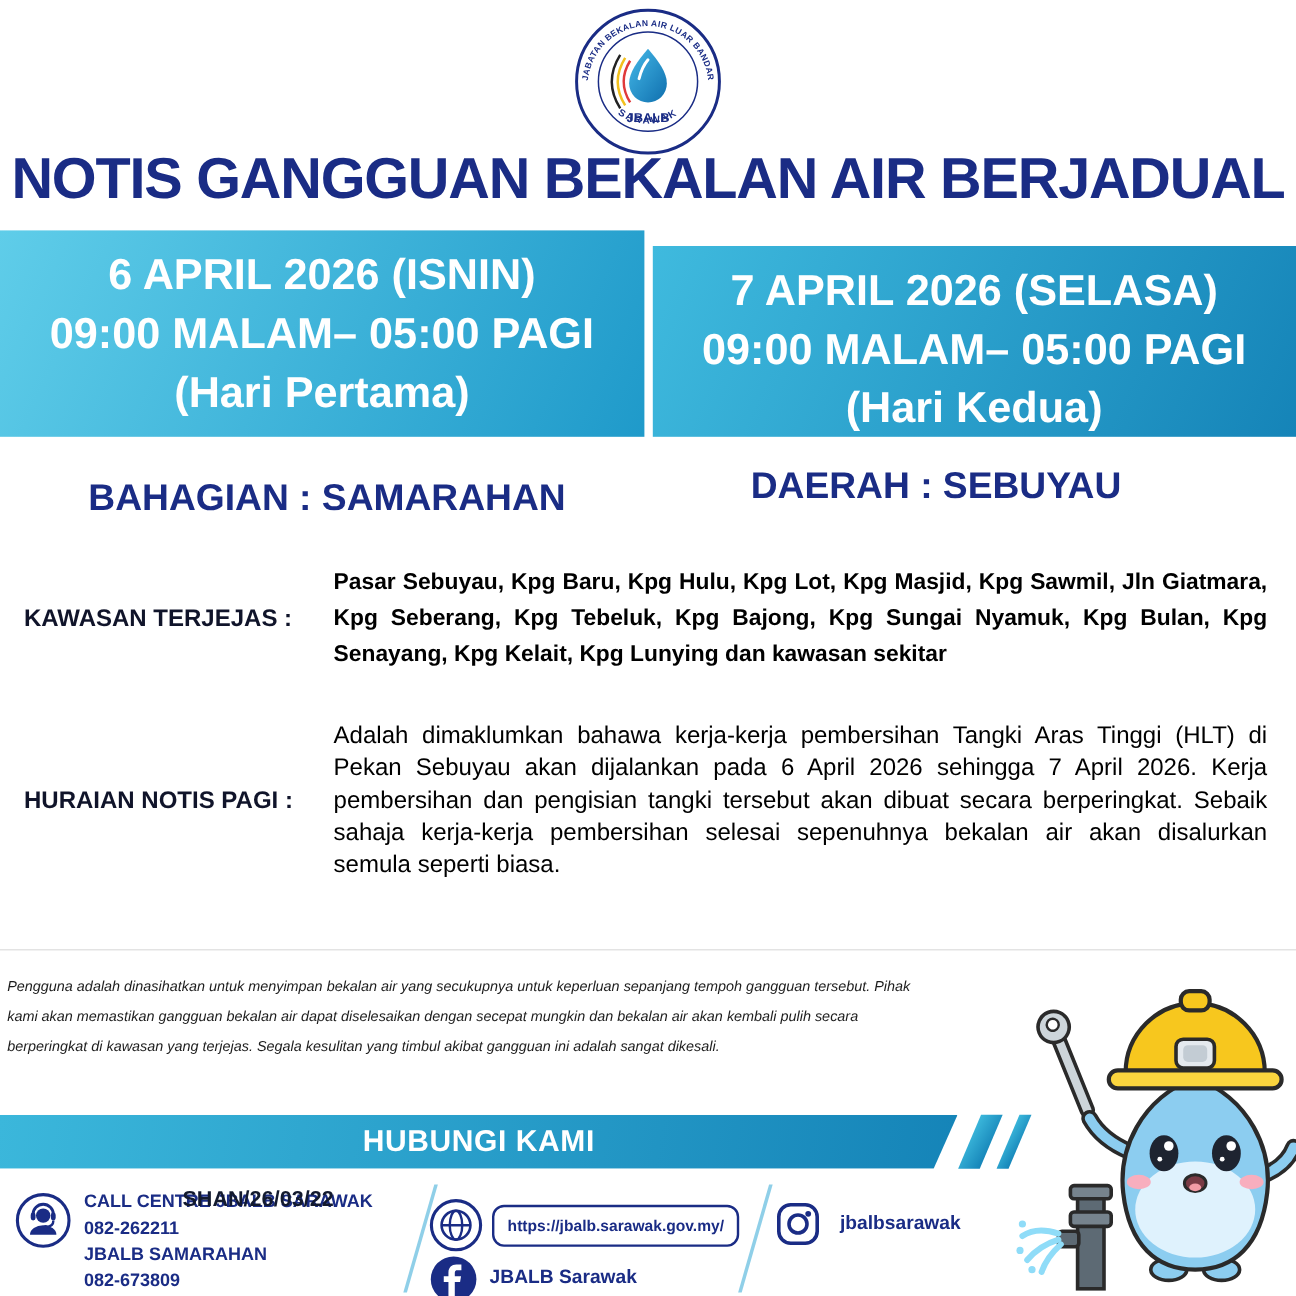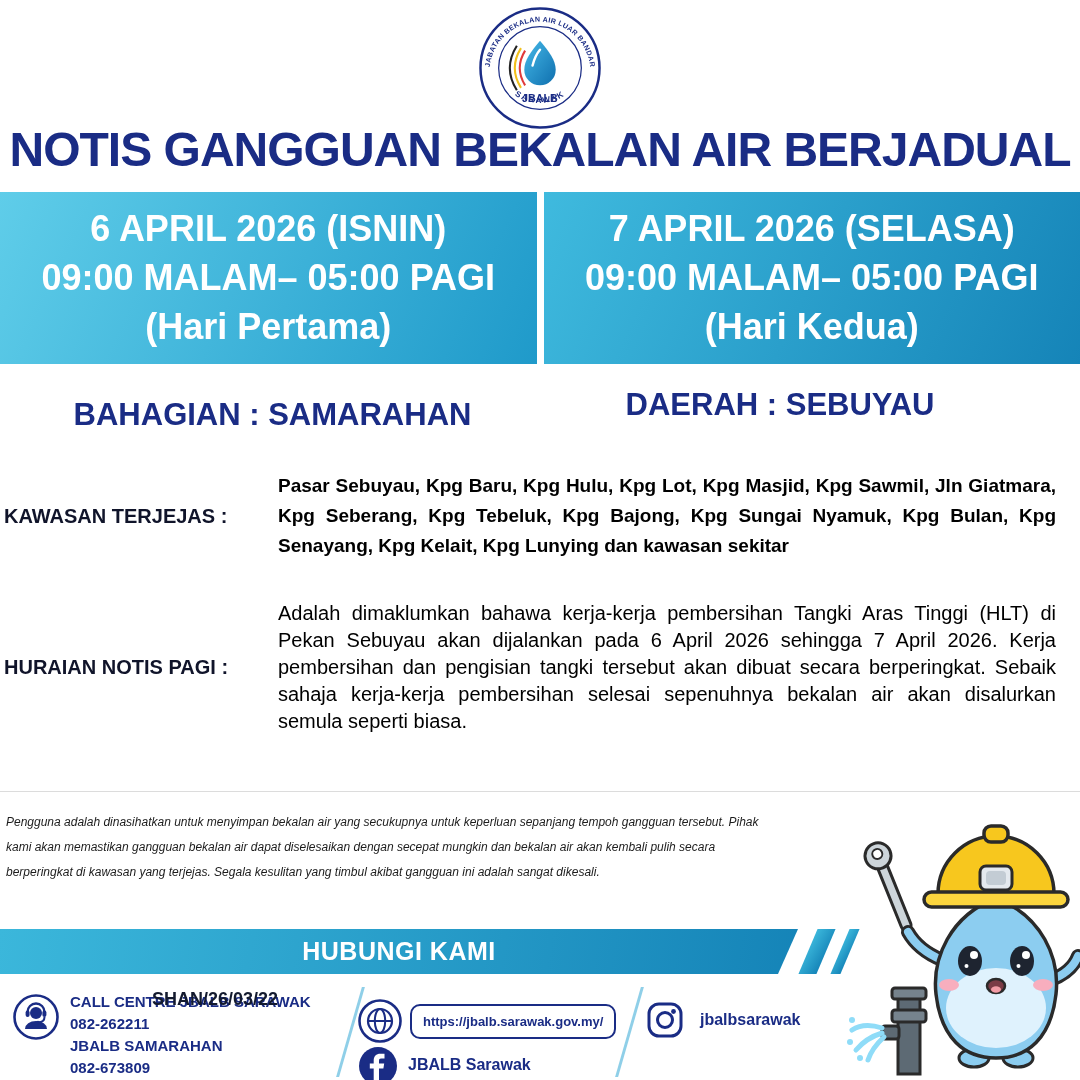--- a/index.html
+++ b/index.html
@@ -16,30 +16,30 @@
   
   .title {
     position:absolute; left:0; top:122px; width:100%; text-align:center;
     font-size:48px; font-weight:bold; color:#1a2c85; letter-spacing:-1px; white-space:nowrap;
   }
 
   
   .banner { position:absolute; left:0; top:192px; width:1080px; height:172px; display:flex; gap:7px; }
   .banner-col { flex:1; color:#fff; text-align:center; font-weight:bold; font-size:36px; line-height:49px; padding-top:12px; white-space:nowrap; }
   .banner-col.left  { background:linear-gradient(115deg,#5fcde9 0%, #1f9aca 100%); }
-  .banner-col.right { background:linear-gradient(115deg,#3fbade 0%, #1584b8 100%); }
+  .banner-col.right { background:linear-gradient(115deg,#3fbade 0%, #1584b8 100%);margin-top:13px; }
 
   
   .region { position:absolute; font-size:31px; font-weight:bold; color:#1a2c85; text-align:center; white-space:nowrap; }
   .region-left  { left:0;   top:397px; width:545px; }
   .region-right { left:520px; top:387px; width:520px; }
 
   
   .info-row { position:absolute; left:0; width:1080px; display:flex; align-items:center; }
-  .info-label { flex:none; width:278px; padding-left:4px; font-size:20px; font-weight:bold; color:#10142a; }
+  .info-label { flex:none; width:278px; padding-left:20px; font-size:20px; font-weight:bold; color:#10142a; }
   .info-text { flex:1; margin-right:24px; text-align:justify; color:#000; }
   .kawasan-text { font-size:19px; font-weight:bold; line-height:30px; }
   .huraian-text { font-size:20px; line-height:27px; }
 
   .divider { position:absolute; left:0; top:791px; width:1080px; height:1px; background:#dcdcdc; }
 
   .disclaimer {
     position:absolute; left:6px; top:810px; width:760px;
     font-size:12px; font-style:italic; line-height:25px; color:#1c1c1c;
   }

